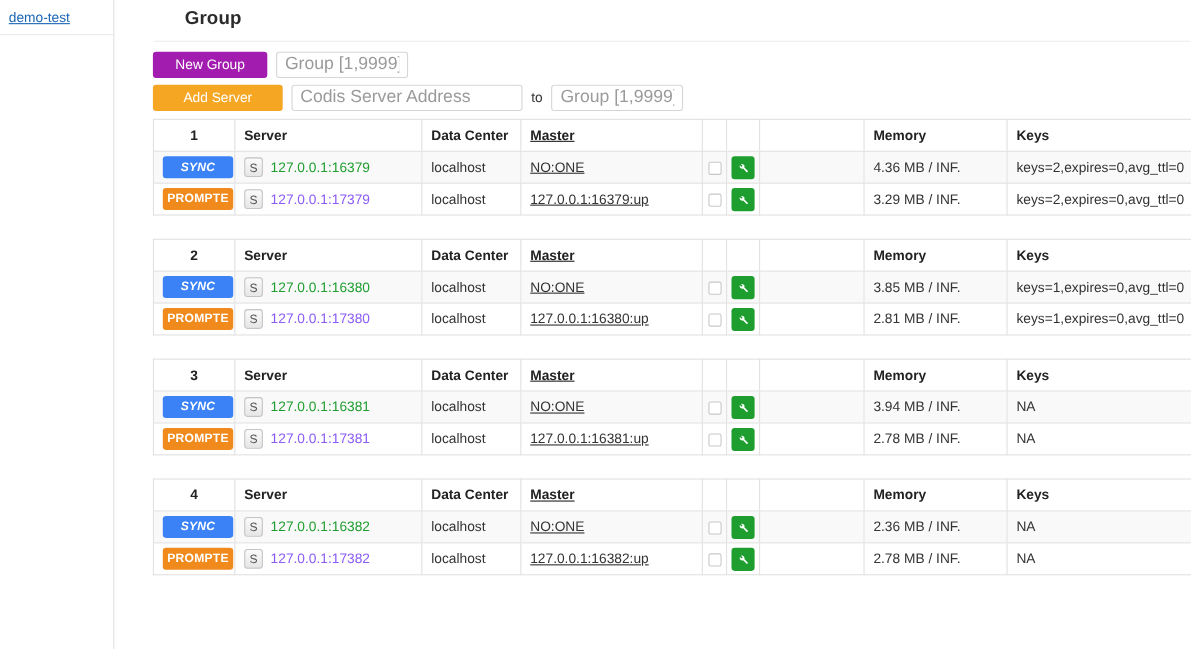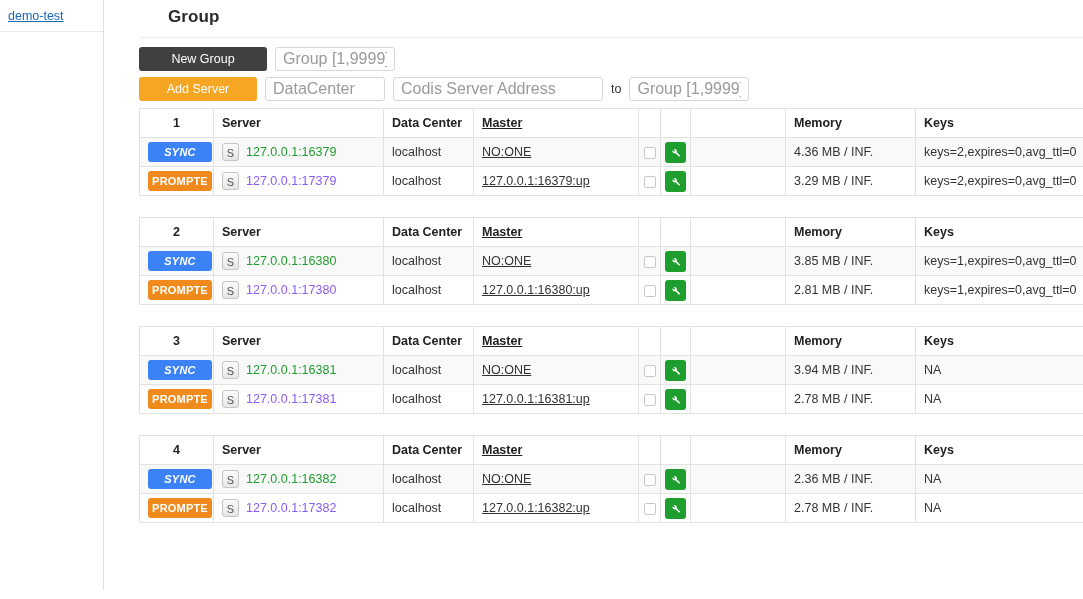--- a/index.html
+++ b/index.html
@@ -66,21 +66,21 @@
     border: none;
     border-radius: 3px;
     color: #ffffff;
     font-family: "Liberation Sans", sans-serif;
     font-size: 12.5px;
     cursor: pointer;
     padding: 0;
     line-height: 24px;
     text-align: center;
   }
-  .btn-new-group { width: 128px; background: #404040; }
+  .btn-new-group { width: 104px; background: #a21caf; }
   .btn-add-server { width: 118px; background: #f5a623; }
 
   .inp {
     height: 24px;
     border: 1px solid #d6d6d6;
     border-radius: 3px;
     background: #ffffff;
     font-family: "Liberation Sans", sans-serif;
     font-size: 16px;
     color: #333333;
@@ -206,21 +206,20 @@
 
     <div class="toolbar">
 
       <div class="tb-row">
         <button class="btn btn-new-group">New Group</button>
         <input class="inp inp-group" type="text" placeholder="Group [1,9999]" value="" style="">
       </div>
 
       <div class="tb-row">
         <button class="btn btn-add-server">Add Server</button>
-        <input class="inp inp-dc" type="text" placeholder="DataCenter" style="">
         <input class="inp inp-addr" type="text" placeholder="Codis Server Address" style="">
         <span class="to-label">to</span>
         <input class="inp inp-togroup" type="text" placeholder="Group [1,9999]" style="">
       </div>
 
     </div>
 
     <div class="groups" id="groups-container">
         <div class="group-block">
           <table class="gtbl">

